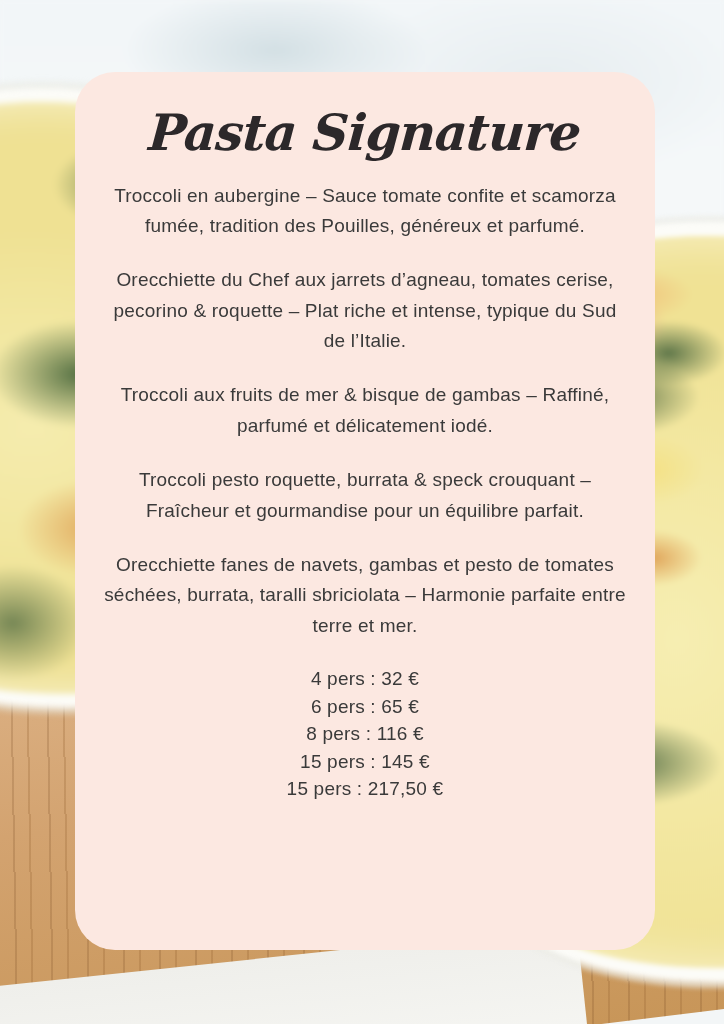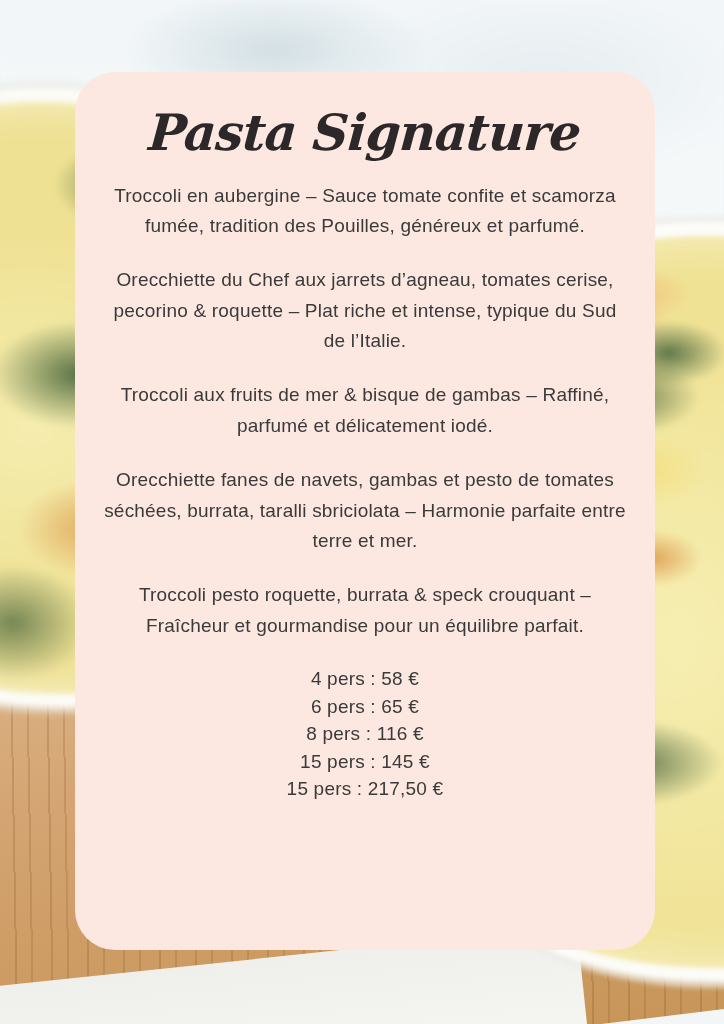--- a/index.html
+++ b/index.html
@@ -126,26 +126,26 @@
     <div class="dish-left"></div>
     <div class="dish-right"></div>
   </div>
 
   <div class="card">
     <h1 class="title">Pasta Signature</h1>
 
     <p class="menu-item">Troccoli en aubergine – Sauce tomate confite et scamorza fumée, tradition des Pouilles, généreux et parfumé.</p>
     <p class="menu-item">Orecchiette du Chef aux jarrets d’agneau, tomates cerise, pecorino &amp; roquette – Plat riche et intense, typique du Sud de l’Italie.</p>
     <p class="menu-item">Troccoli aux fruits de mer &amp; bisque de gambas – Raffiné, parfumé et délicatement iodé.</p>
+    <p class="menu-item">Troccoli pesto roquette, burrata &amp; speck crouquant – Fraîcheur et gourmandise pour un équilibre parfait.</p>
     <p class="menu-item">Orecchiette fanes de navets, gambas et pesto de tomates séchées, burrata, taralli sbriciolata – Harmonie parfaite entre terre et mer.</p>
-    <p class="menu-item">Troccoli pesto roquette, burrata &amp; speck crouquant – Fraîcheur et gourmandise pour un équilibre parfait.</p>
 
 
     <div>
-      <div class="price-row">4 pers : 58 €</div>
+      <div class="price-row">4 pers : 32 €</div>
       <div class="price-row">6 pers : 65 €</div>
       <div class="price-row">8 pers : 116 €</div>
       <div class="price-row">15 pers : 145 €</div>
       <div class="price-row">15 pers : 217,50 €</div>
     </div>
   </div>
 
 </div>
 
 </body></html>

